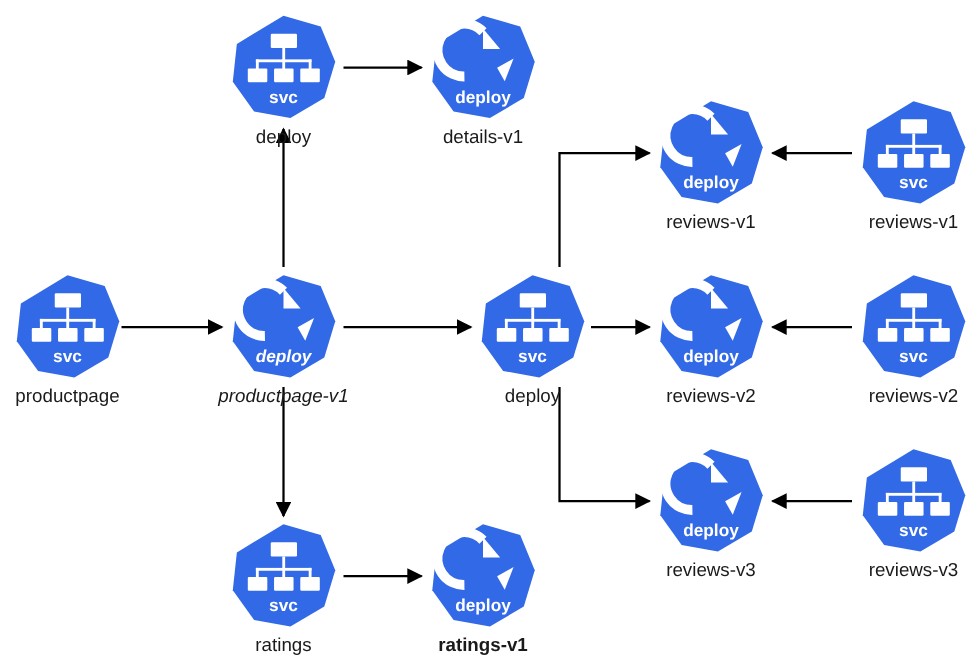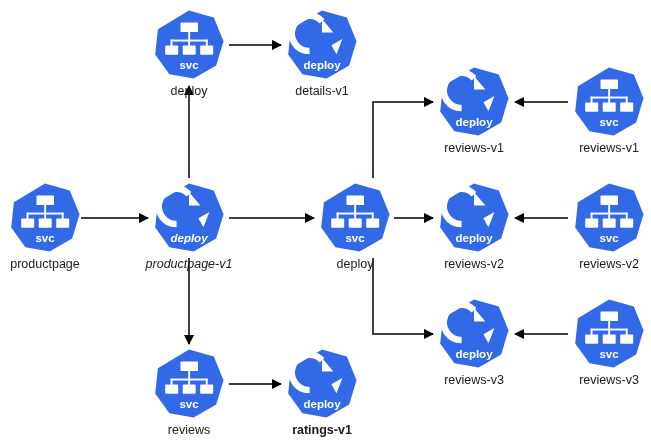--- a/index.html
+++ b/index.html
@@ -138,21 +138,21 @@
     <svg class="glyph" viewBox="0 0 74 74">
         <use href="#ico-deploy"></use>
       </svg>
     <div class="node-label">details-v1</div>
   </div>
 
   <div class="node" style="left:152px; top:347px;">
     <svg class="glyph" viewBox="0 0 74 74">
         <use href="#ico-svc"></use>
       </svg>
-    <div class="node-label">reviews</div>
+    <div class="node-label">ratings</div>
   </div>
 
   <div class="node" style="left:285px; top:347px;font-weight:bold;">
     <svg class="glyph" viewBox="0 0 74 74">
         <use href="#ico-deploy"></use>
       </svg>
     <div class="node-label">ratings-v1</div>
   </div>
 
   <div class="node" style="left:318px; top:181px;">

